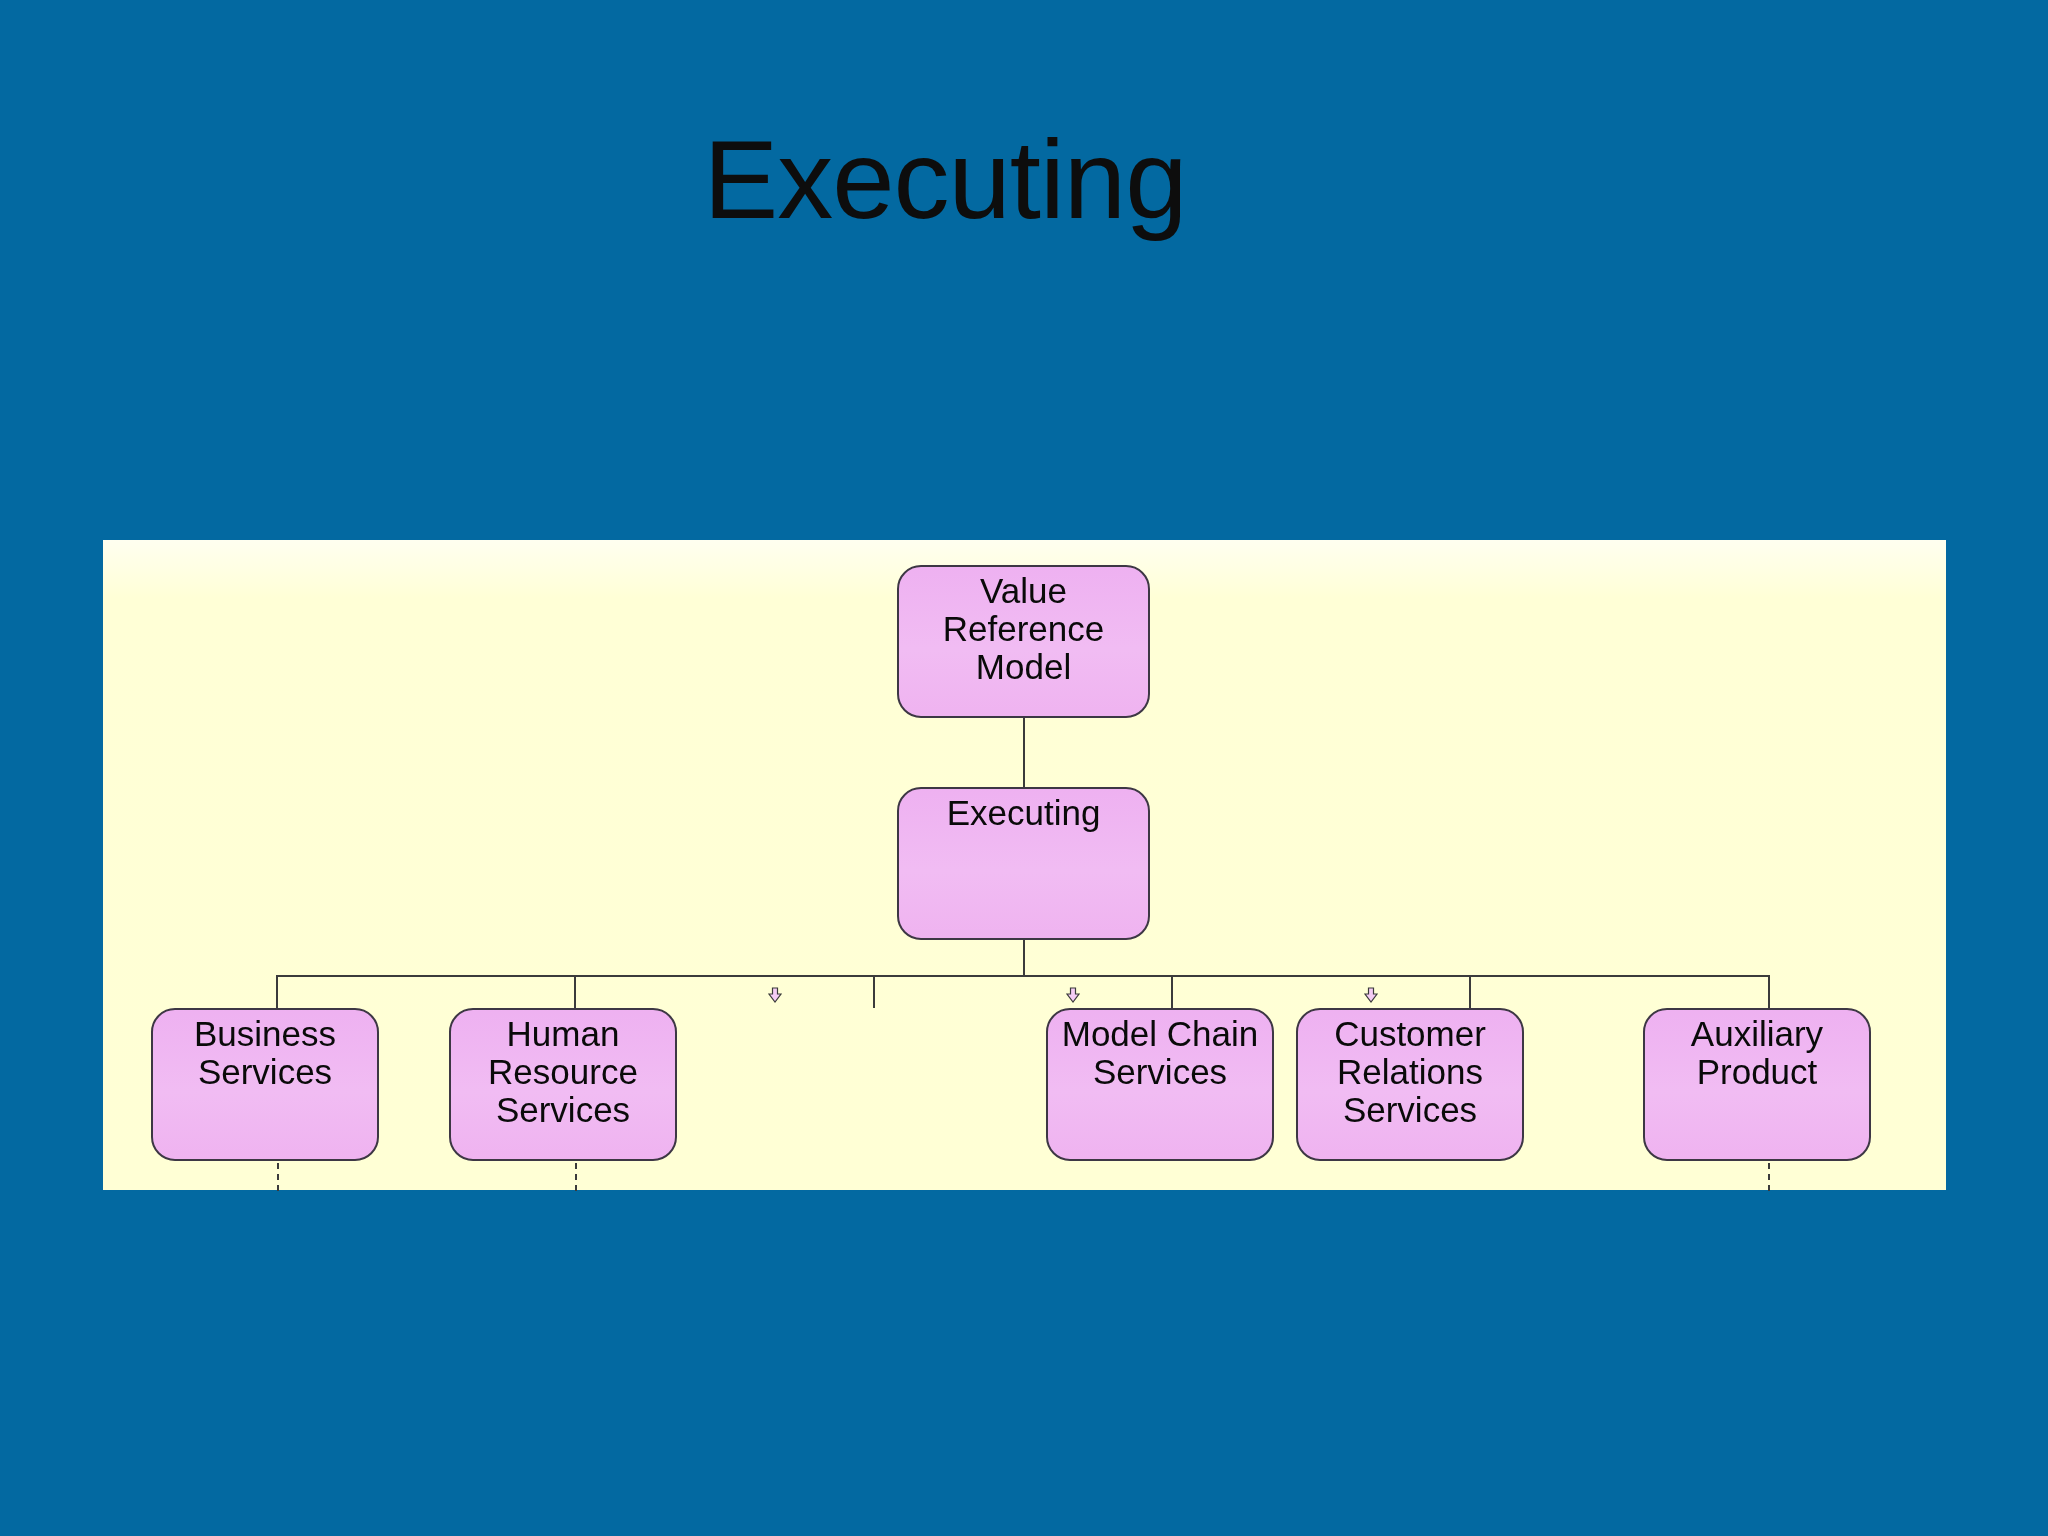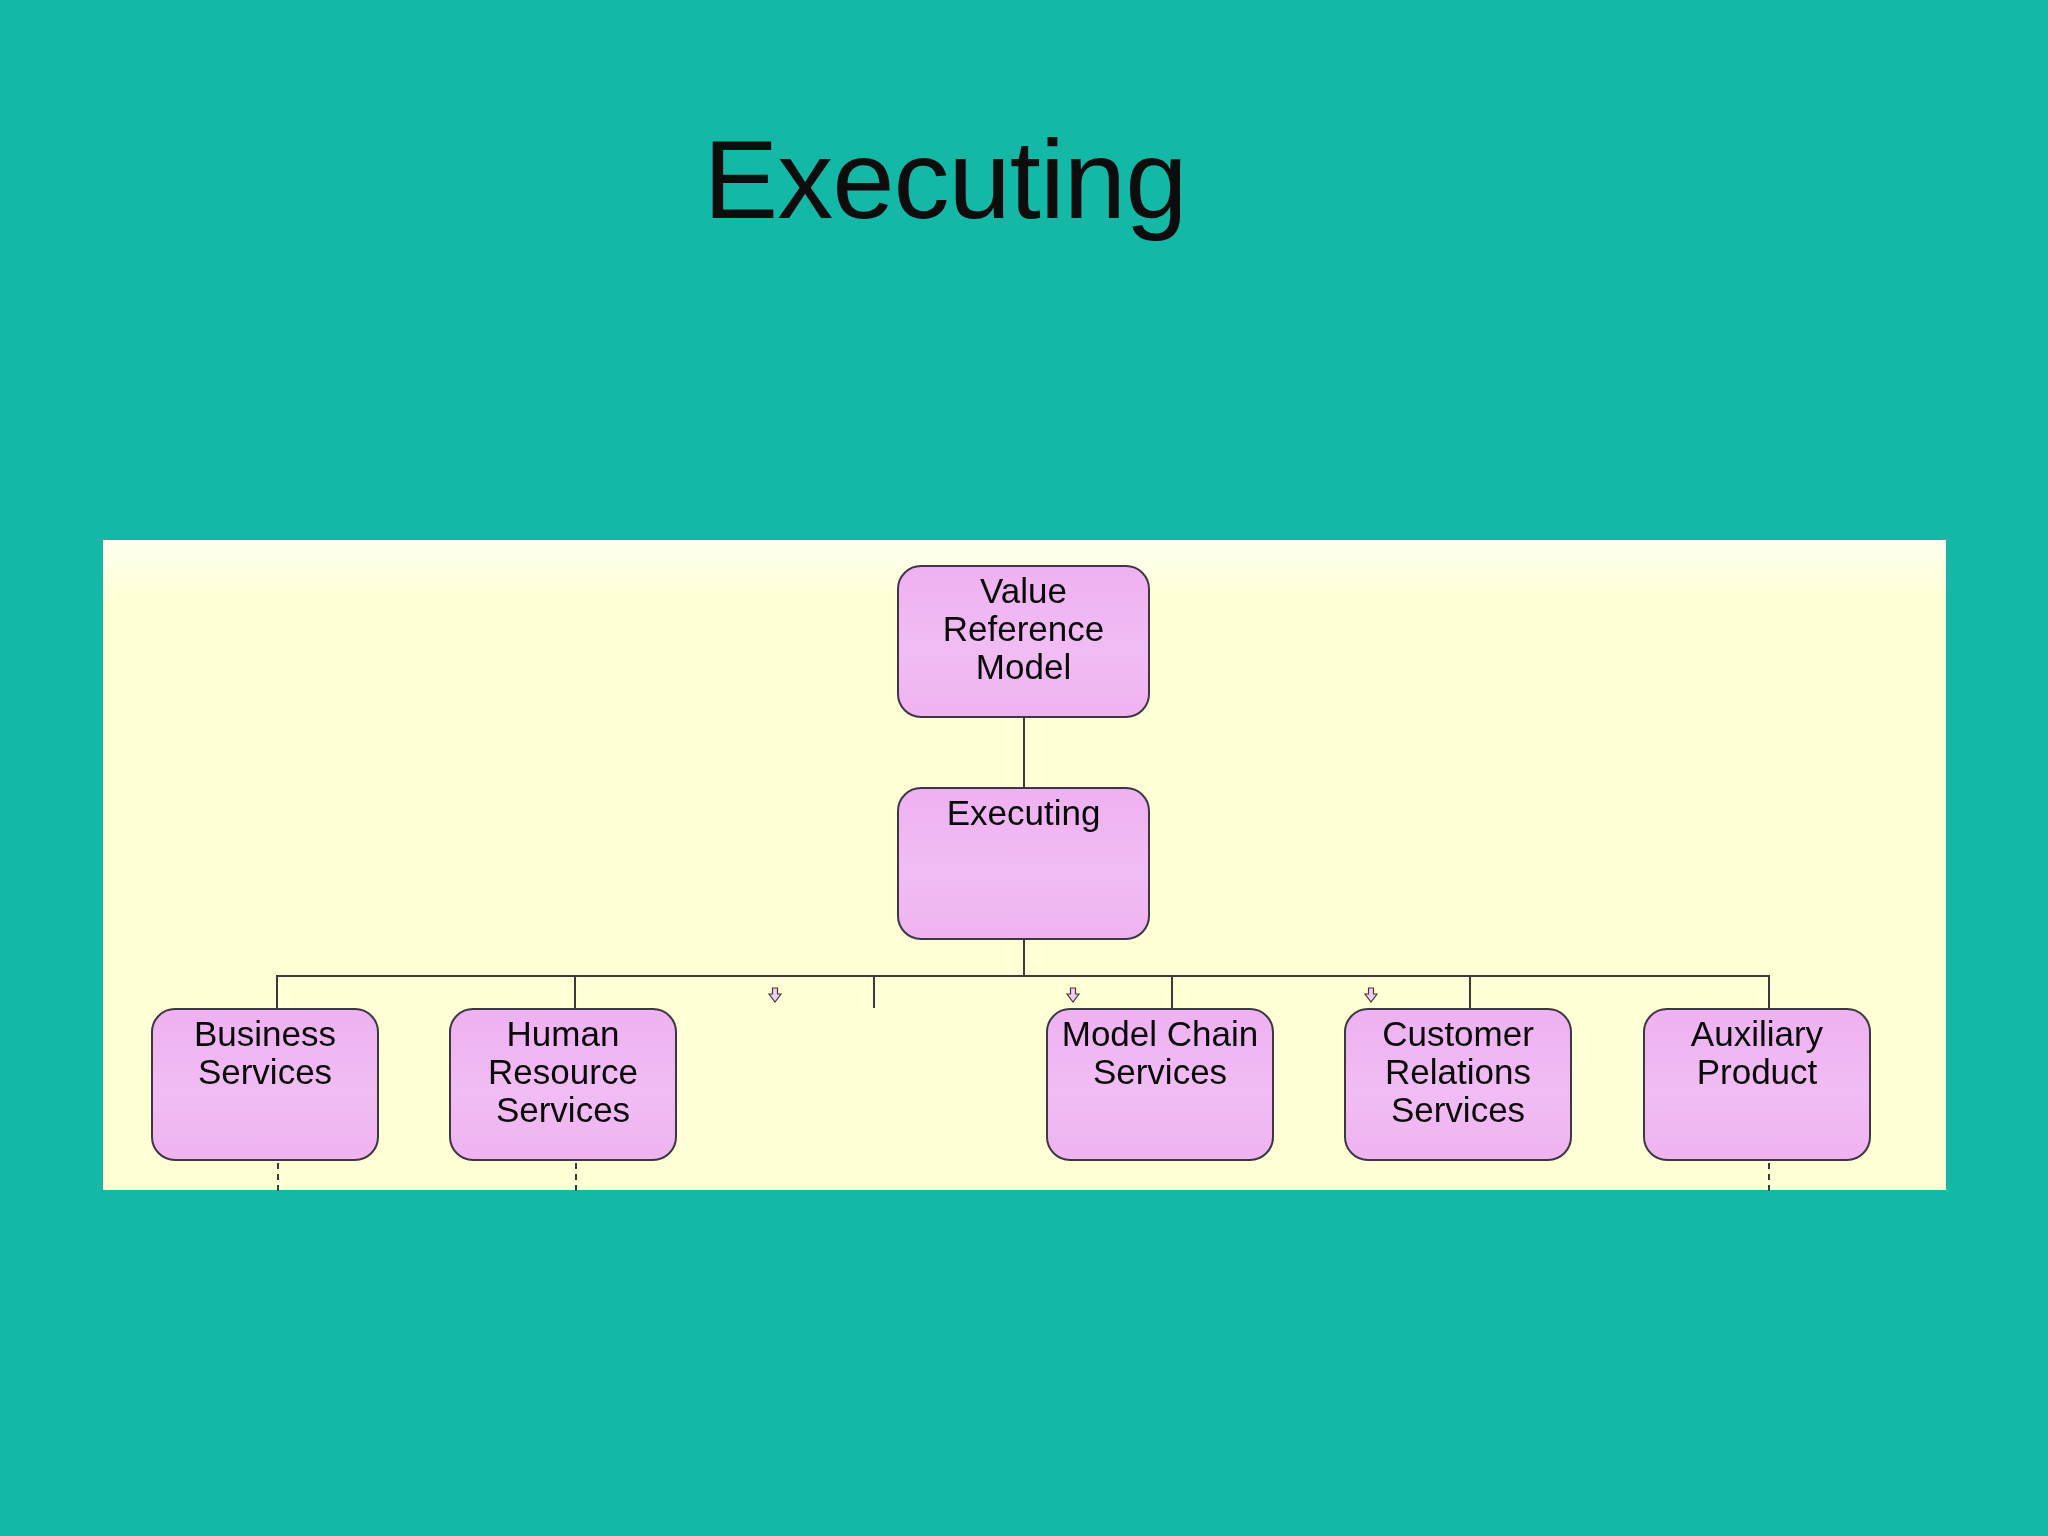--- a/index.html
+++ b/index.html
@@ -1,17 +1,17 @@
 <!DOCTYPE html>
 <html><head>
 <meta charset="utf-8">
 <style>
   html,body{margin:0;padding:0;background:#ffffff;}
   .canvas{
-    position:relative;width:2048px;height:1536px;background:#14b8a6;overflow:hidden;
+    position:relative;width:2048px;height:1536px;background:#0369a1;overflow:hidden;
     font-family:"Liberation Sans", sans-serif;
   }
   .slide-title{
     position:absolute;left:245px;top:110px;width:1400px;
     text-align:center;font-size:112px;line-height:1.25;color:#0d0d0d;
     letter-spacing:-1px;white-space:pre-line;
   }
   .panel{
     position:absolute;left:103px;top:540px;width:1843px;height:650px;
     background:linear-gradient(to bottom,#fffff0 0%,#ffffd6 9%,#ffffd5 100%);
@@ -20,21 +20,21 @@
     position:absolute;box-sizing:border-box;
     background:linear-gradient(180deg,#eeb1f1 0%,#f1bcf3 55%,#efb3f0 100%);
     border:2px solid #3d3744;border-radius:24px;
     color:#0a0a0a;font-size:35px;line-height:38px;text-align:center;
     padding-top:5px;white-space:pre-line;
   }
   .node-root{left:897px;top:565px;width:253px;height:153px;}
   .node-parent{left:897px;top:787px;width:253px;height:153px;}
   .child{top:1008px;width:228px;height:153px;}
   .c0{left:151px;} .c1{left:449px;} .c2{left:748px;}
-  .c3{left:1046px;} .c4{left:1344px;} .c5{left:1643px;}
+  .c3{left:1046px;} .c4{left:1296px;} .c5{left:1643px;}
   .conn{position:absolute;background:#3b3b3b;}
   .conn-v1{left:1023px;top:717px;width:2px;height:71px;}
   .conn-v2{left:1023px;top:939px;width:2px;height:38px;}
   .conn-h{left:277px;top:975px;width:1493px;height:2px;}
   .stub{top:975px;width:2px;height:33px;}
   .s0{left:276px;} .s1{left:574px;} .s2{left:873px;}
   .s3{left:1171px;} .s4{left:1469px;} .s5{left:1768px;}
   .tail{
     position:absolute;top:1163px;width:2px;height:28px;
     background:repeating-linear-gradient(to bottom,#3b3b3b 0 6px,rgba(0,0,0,0) 6px 11px);

